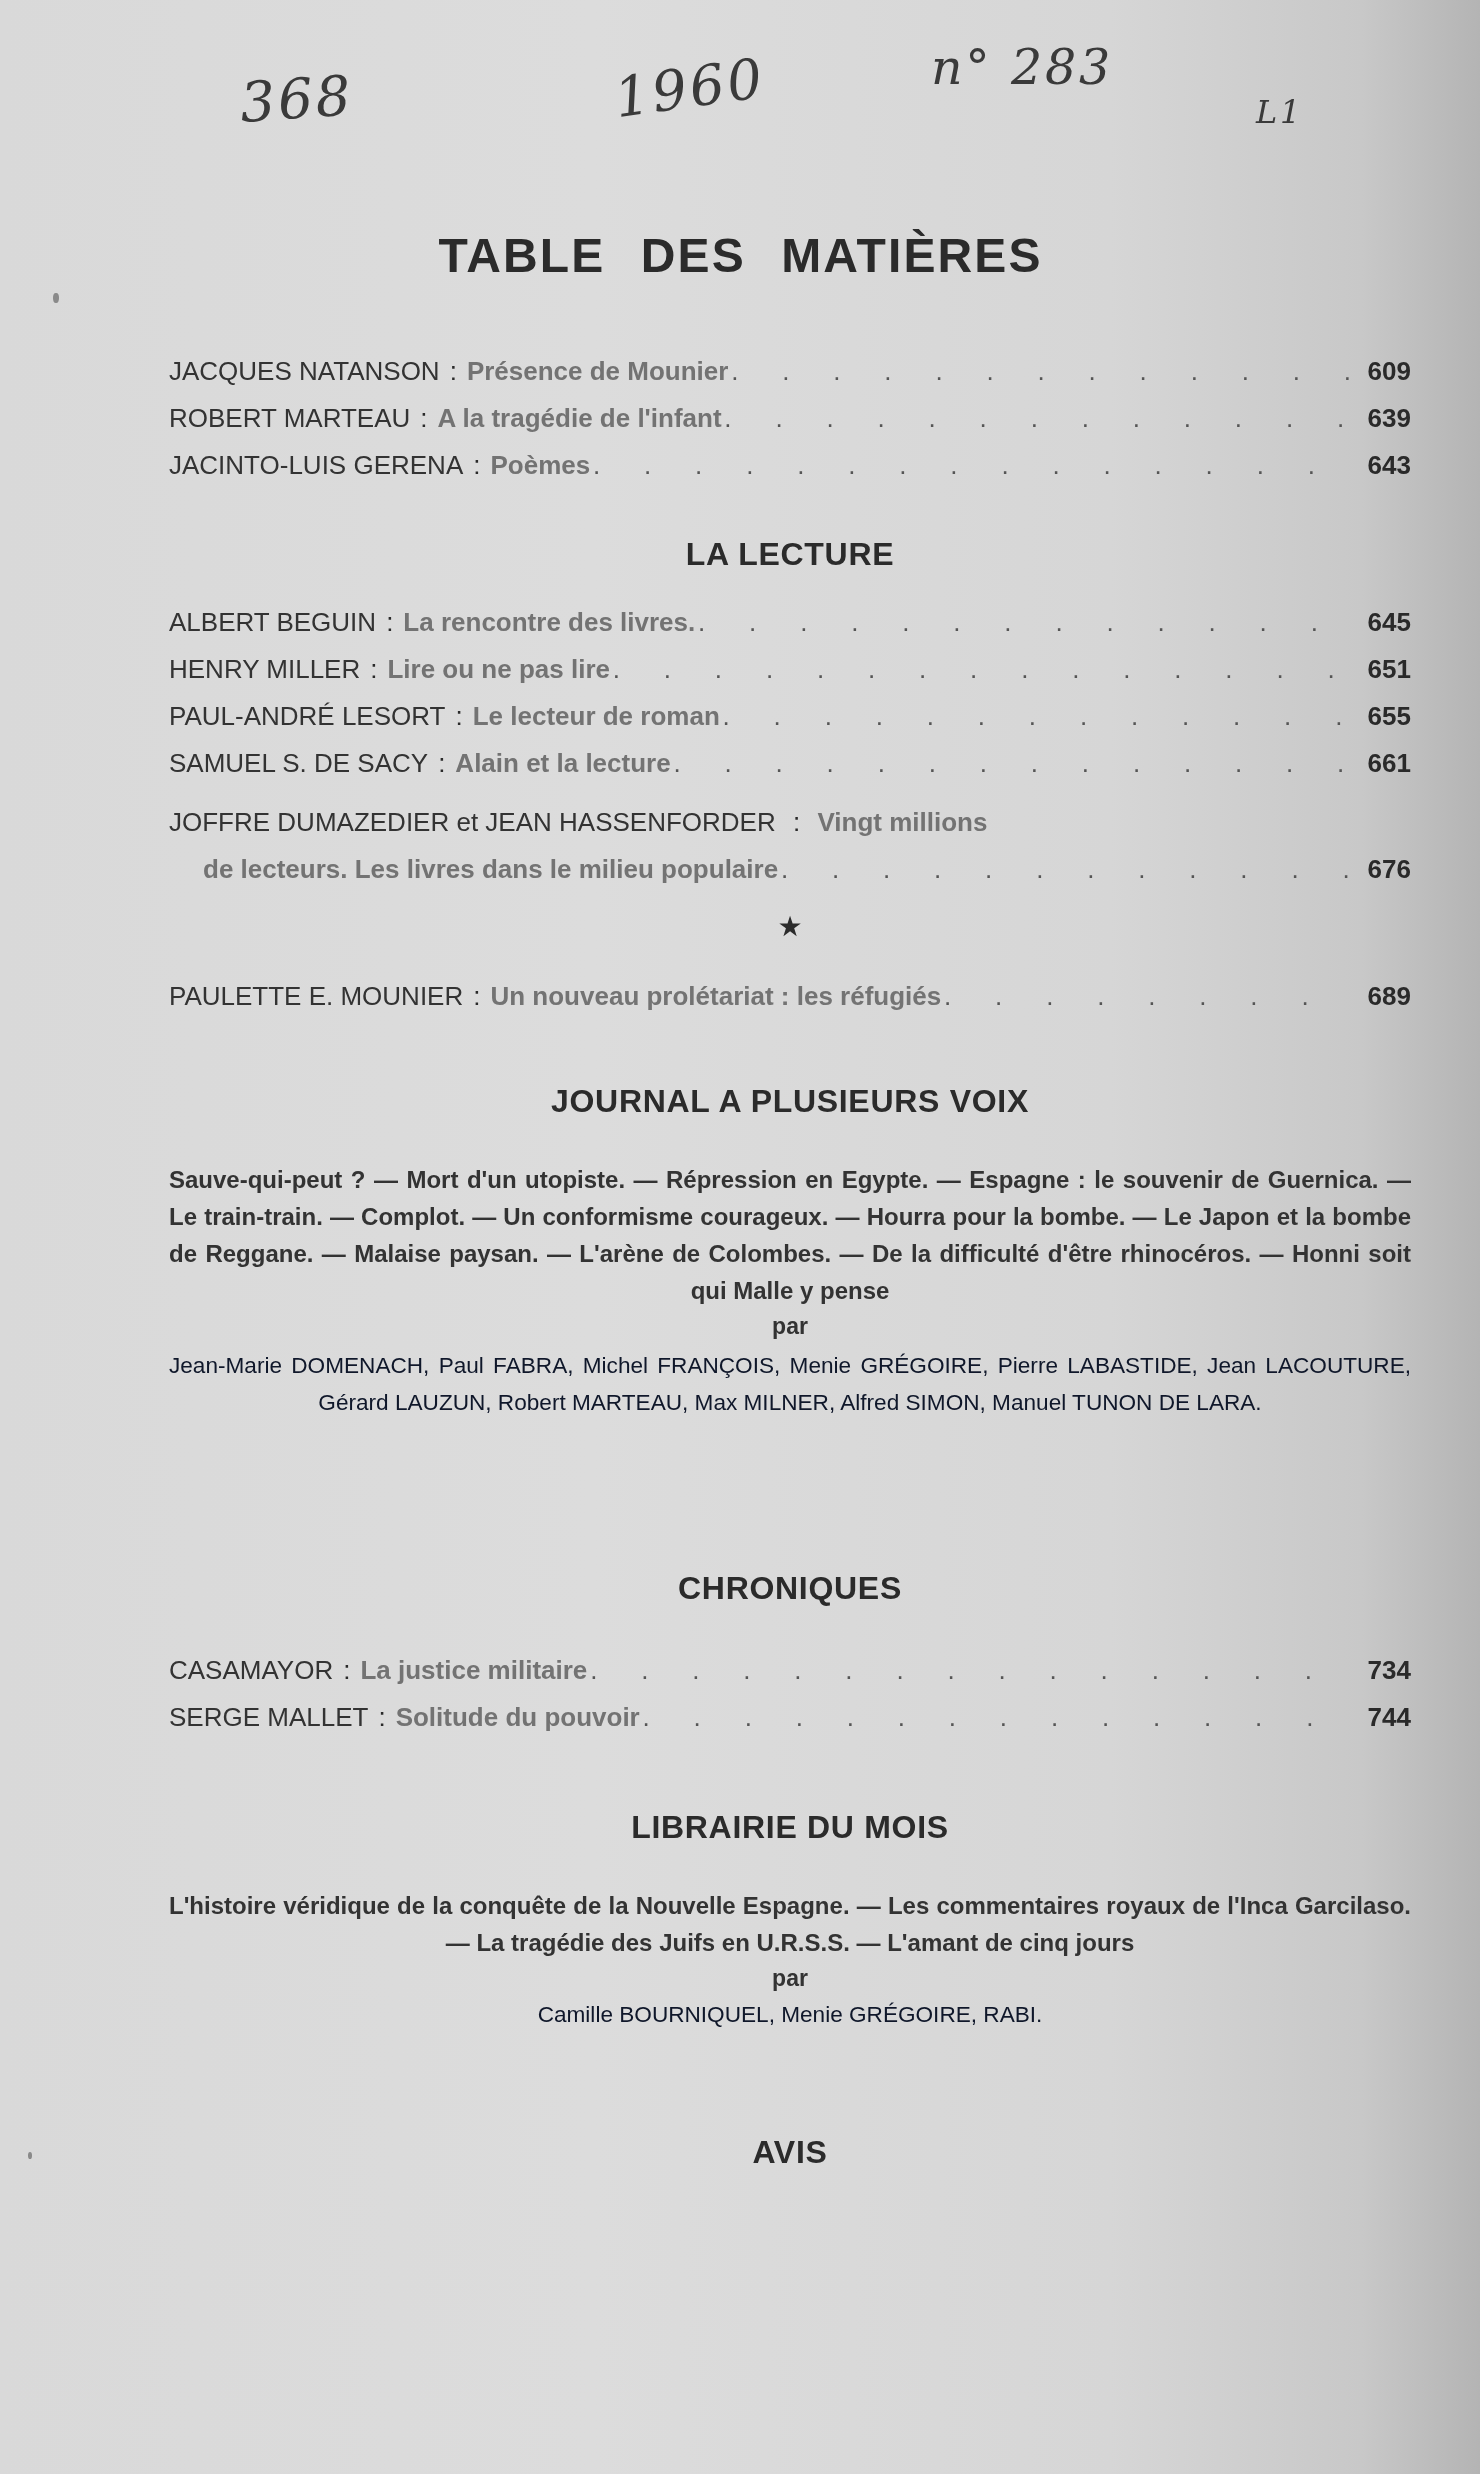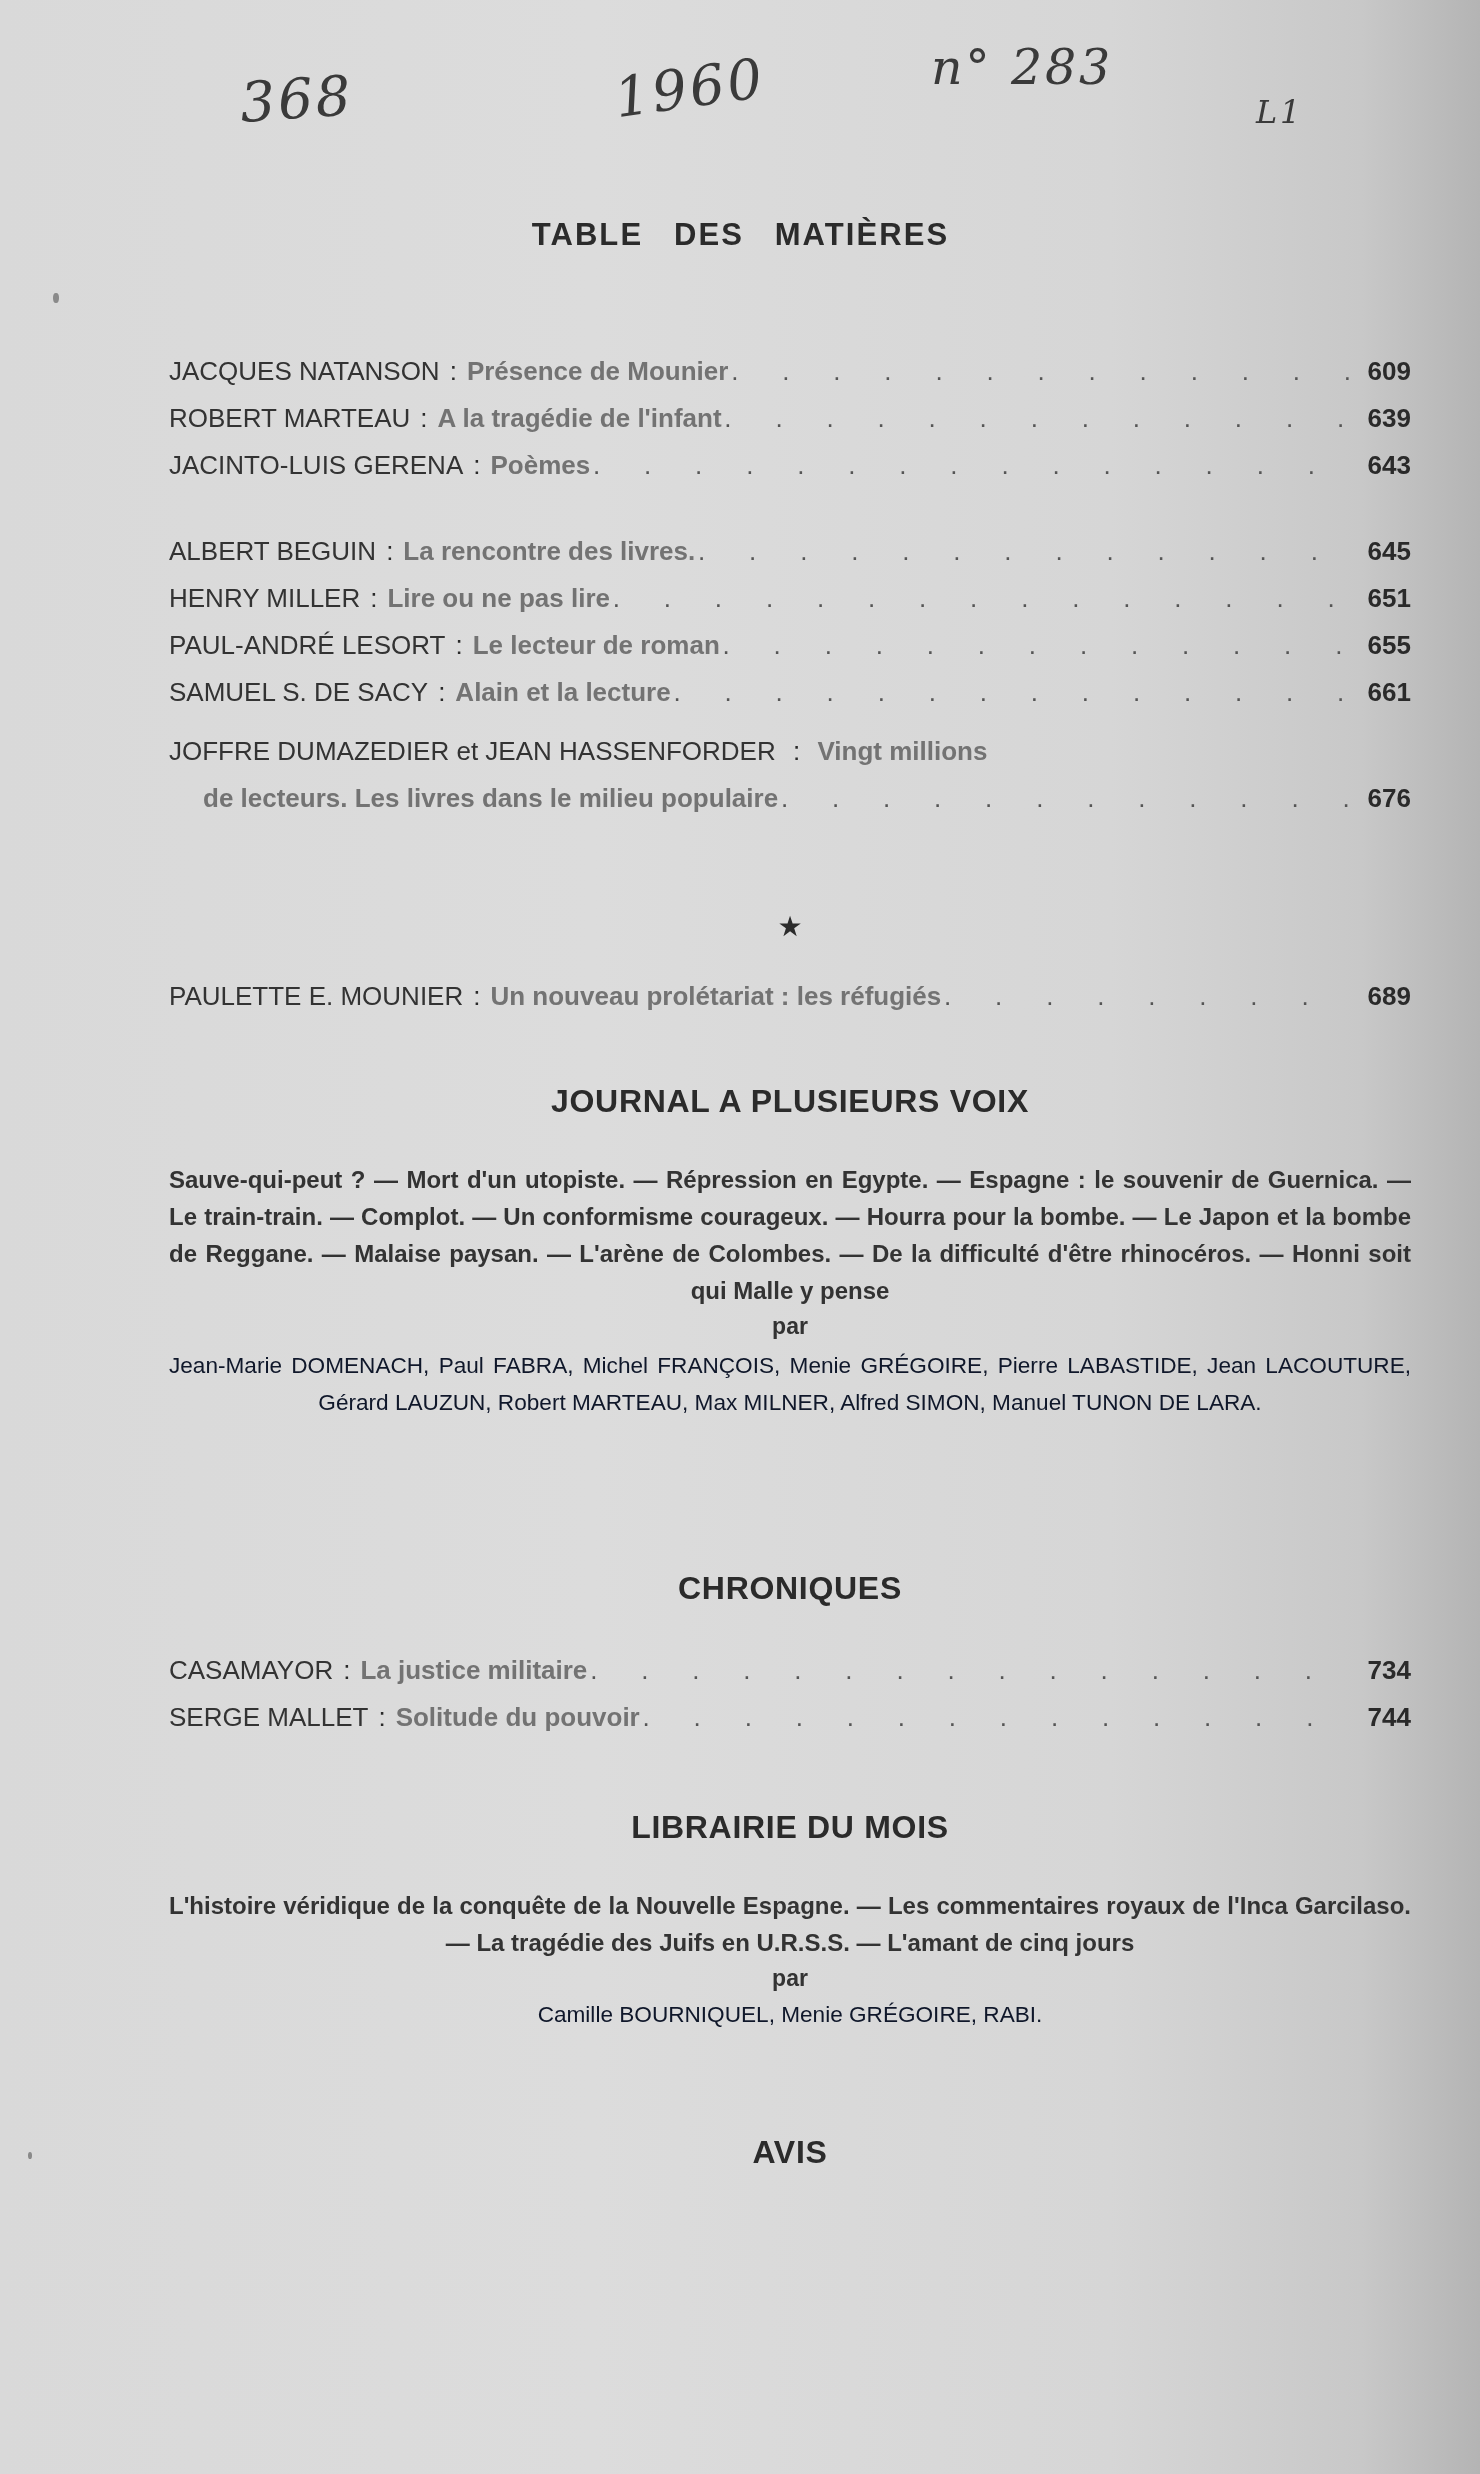--- a/index.html
+++ b/index.html
@@ -26,21 +26,21 @@
     .hand.h1 { left: 240px; top: 67px; transform: rotate(-4deg); }
     .hand.h2 { left: 614px; top: 56px; transform: rotate(-8deg); }
     .hand.h3 { left: 931px; top: 39px; font-size: 49px; }
     .hand.h4 { left: 1256px; top: 53px; font-size: 32px; margin-top: 40px; }
 
     .title {
       position: absolute;
       left: 0; right: 0; top: 196px;
       text-align: center;
       font-weight: bold;
-      font-size: 31px;
+      font-size: 48px;
       letter-spacing: 2.1px;
       word-spacing: 20px;
       color: #2b2b2b;
     }
 
     .toc {
       position: absolute;
       left: 169px;
       width: 1242px;
     }
@@ -144,20 +144,21 @@
     <div class="entry">
       <span class="author">JACINTO-LUIS GERENA</span>
       <span class="sep">:</span>
       <span class="work">Poèmes</span>
       <span class="dots"></span>
       <span class="page-no">643</span>
     </div>
   </div>
 
   <div class="toc" style="top:536px;">
+    <div class="heading" style="height:71px;">LA LECTURE</div>
     <div class="entry">
       <span class="author">ALBERT BEGUIN</span>
       <span class="sep">:</span>
       <span class="work">La rencontre des livres.</span>
       <span class="dots"></span>
       <span class="page-no">645</span>
     </div>
     <div class="entry">
       <span class="author">HENRY MILLER</span>
       <span class="sep">:</span>

